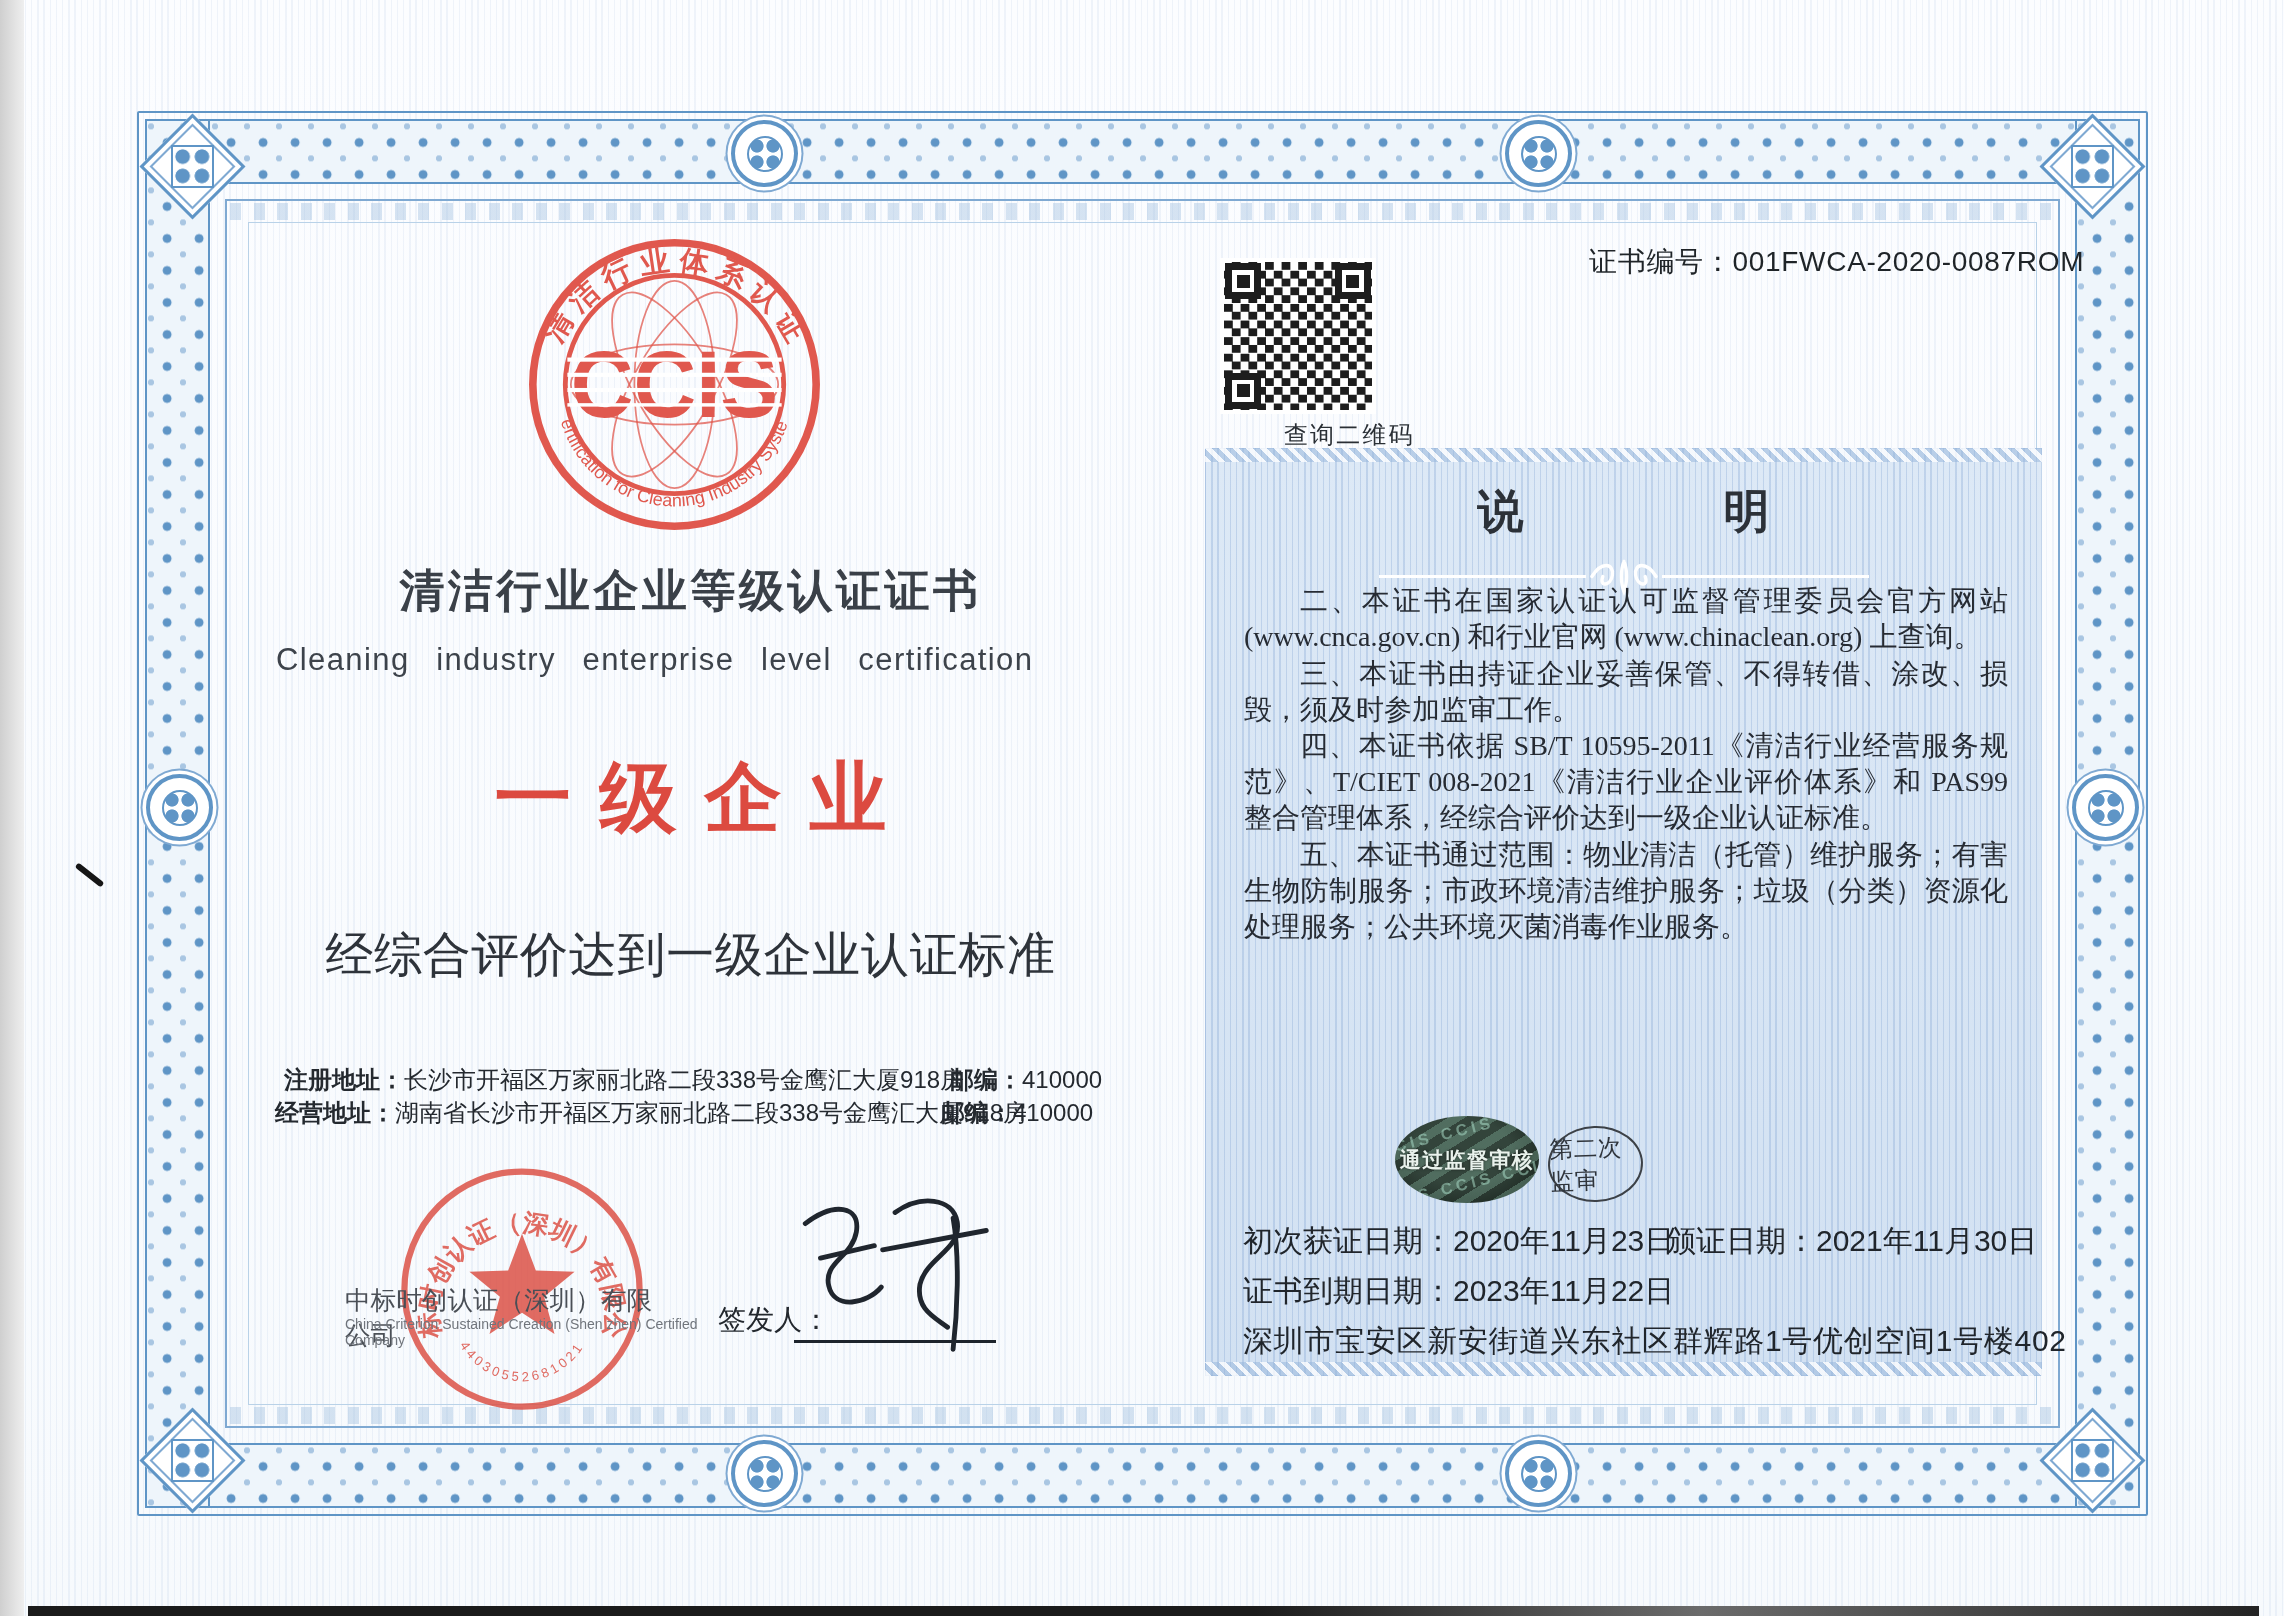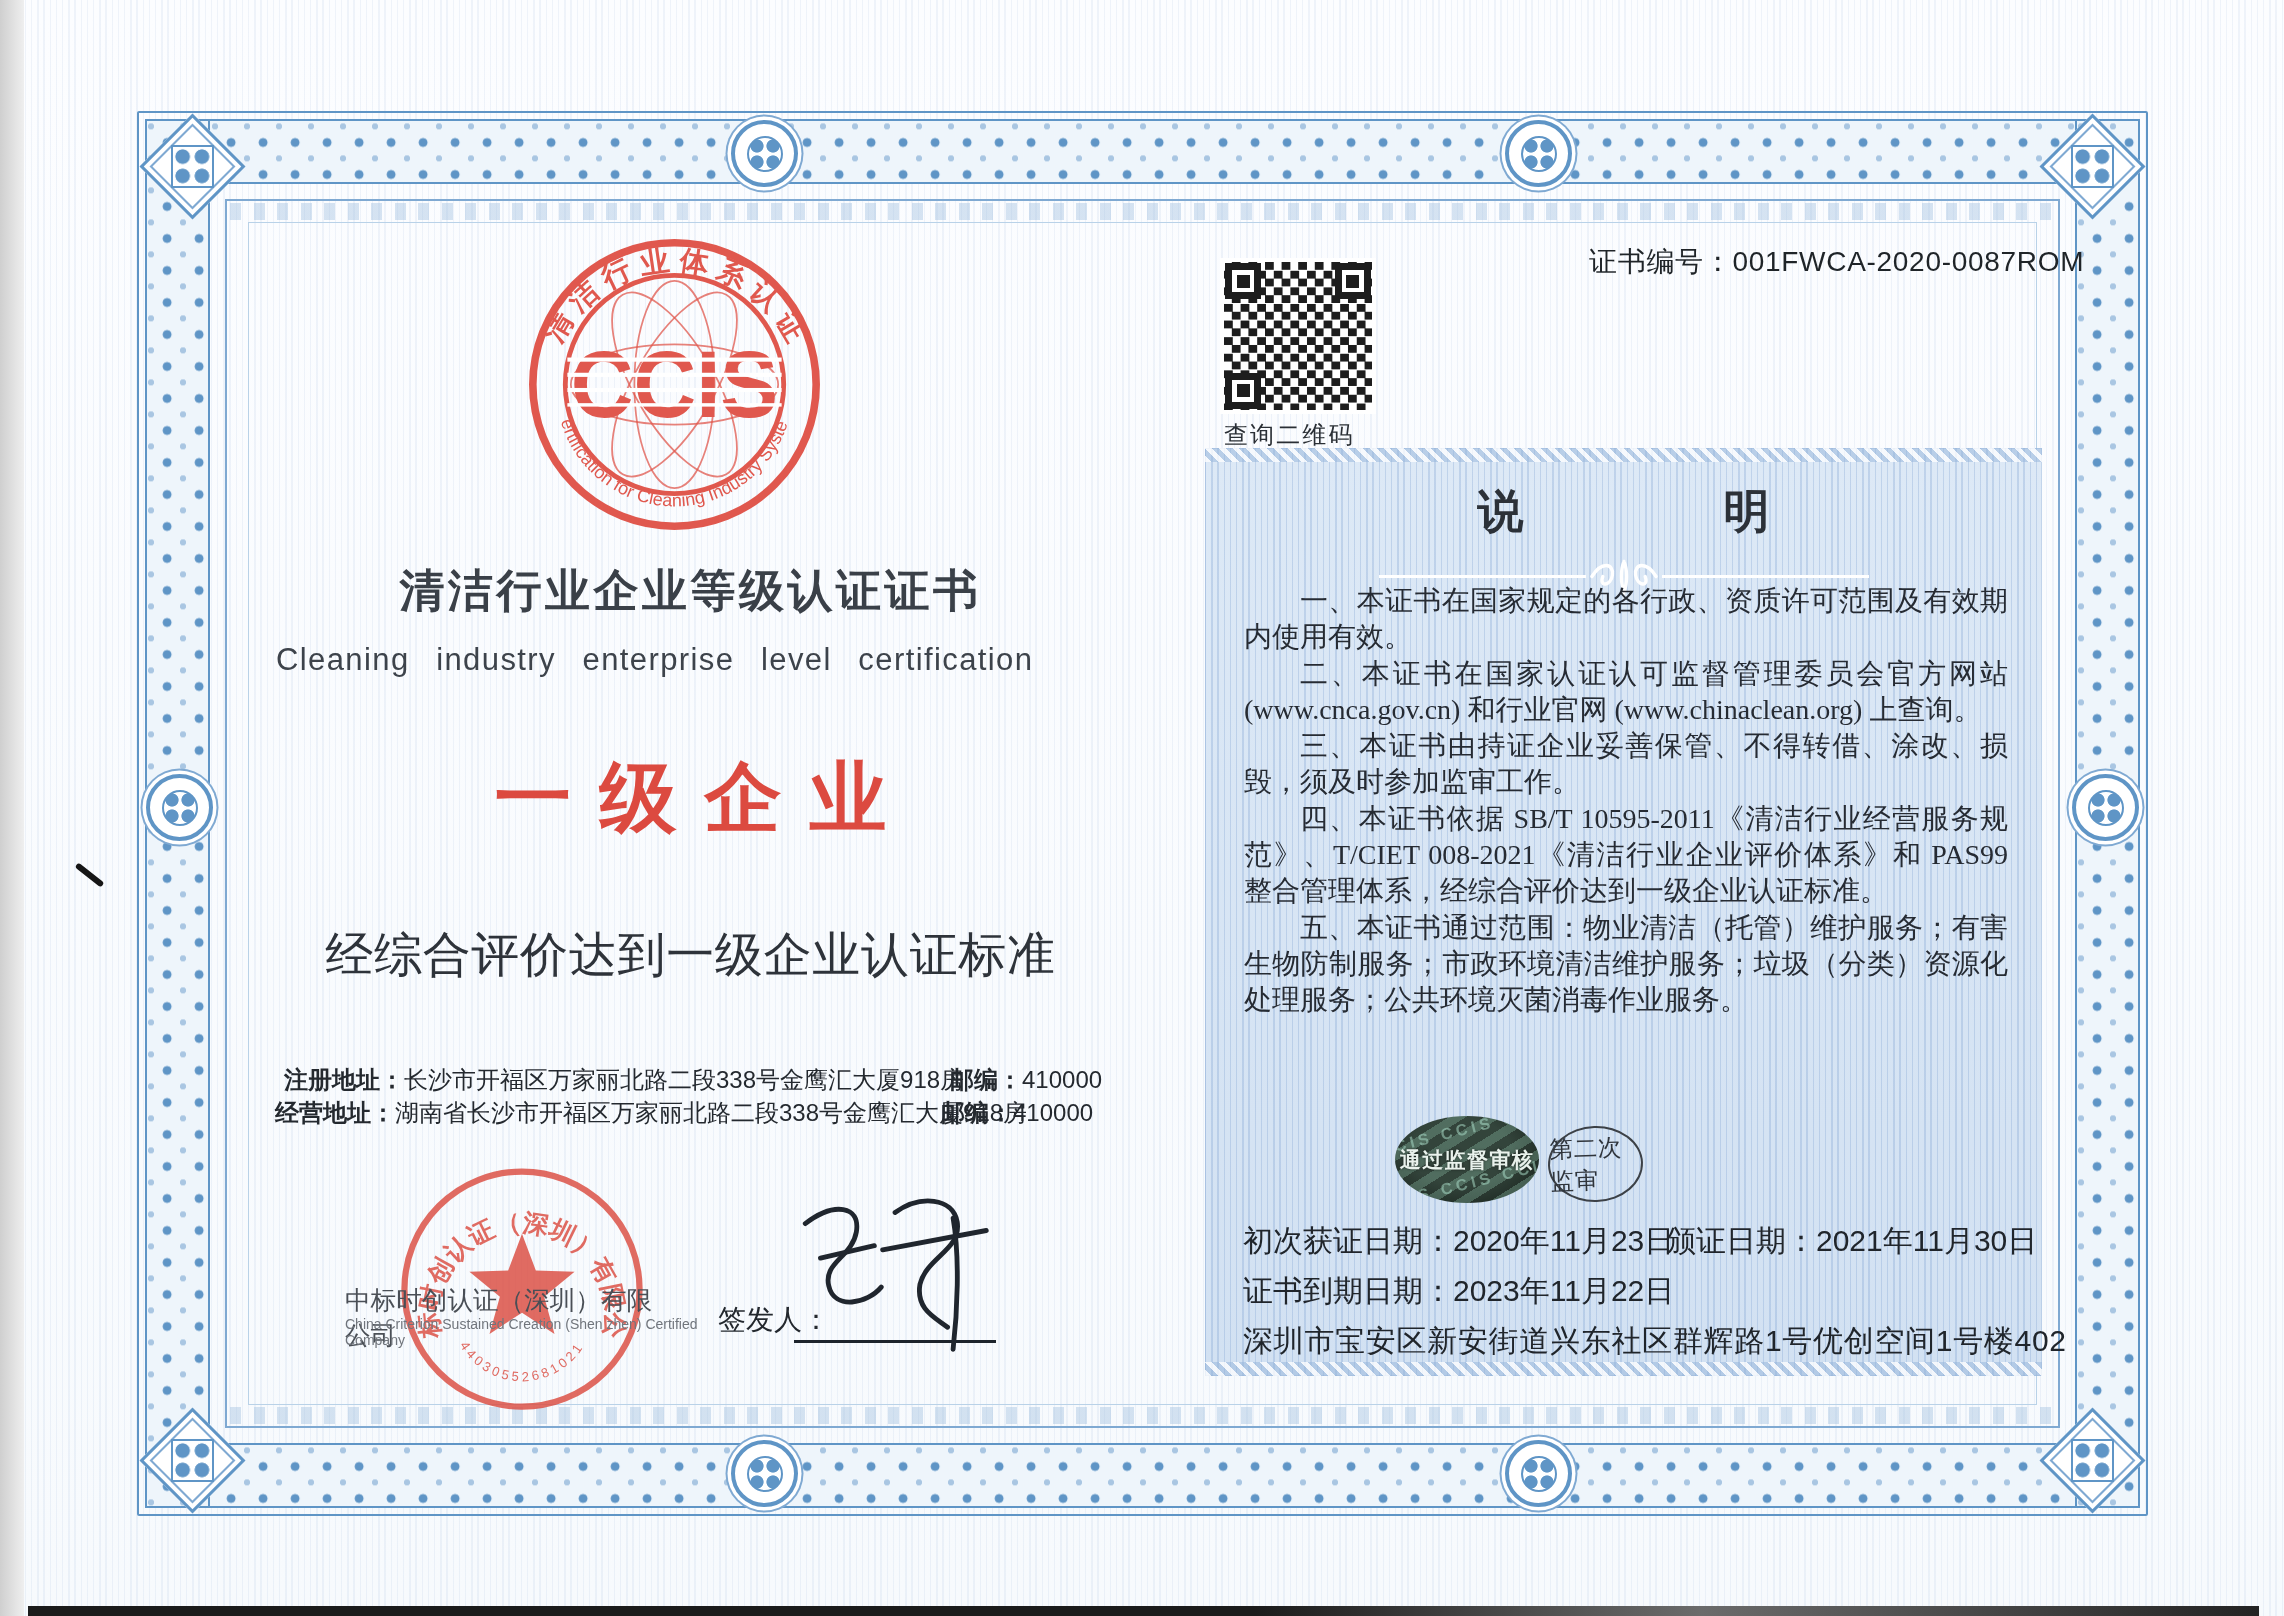--- a/index.html
+++ b/index.html
@@ -63,21 +63,21 @@
   .signature{position:absolute;left:779px;top:1182px;}
   .ink-mark{position:absolute;left:73px;top:872px;width:33px;height:6.2px;background:#161616;border-radius:3.5px;transform:rotate(38deg);}
   
   .cert-no{position:absolute;left:1589px;top:243px;width:414px;text-align:left;font-size:28px;color:#1f2428;letter-spacing:0.7px;white-space:nowrap;}
   .qr{position:absolute;left:1224px;top:262px;width:148px;height:148px;background:
       repeating-conic-gradient(#1d1d1d 0% 25%, #ffffff 0% 50%) 0 0/16.6px 16.6px;
       outline:4.1px solid #fff;}
   .finder{position:absolute;width:36px;height:36px;border:7px solid #1d1d1d;background:#fff;box-sizing:border-box;}
   .finder::after{content:"";position:absolute;left:4.8px;top:4.8px;width:12.4px;height:12.4px;background:#1d1d1d;}
   .f-tl{left:1.4px;top:1.4px;} .f-tr{right:1.4px;top:1.4px;} .f-bl{left:1.4px;bottom:1.4px;}
-  .qr-caption{position:absolute;left:1224px;top:419px;font-size:24px;color:#2a2f35;letter-spacing:2.1px;}
+  .qr-caption{position:absolute;left:1284px;top:419px;font-size:24px;color:#2a2f35;letter-spacing:2.1px;}
   .panel{position:absolute;left:1205px;top:448px;width:837px;height:928px;
     background:
       repeating-linear-gradient(90deg, rgba(122,158,208,0.30) 0 1.4px, rgba(0,0,0,0) 1.4px 6.2px),
       linear-gradient(#dde9f6,#d2e1f2);
     box-shadow:inset 0 0 0 0.7px rgba(130,165,210,.4);}
   .panel .hatch{position:absolute;left:0;right:0;height:14px;background:
       repeating-linear-gradient(45deg, rgba(255,255,255,.75) 0 4.8px, rgba(148,180,218,.5) 4.8px 9.7px);}
   .h-top{top:0;} .h-bottom{bottom:0;}
   .notes-title-wrap{position:absolute;left:0;top:33px;width:100%;text-align:center;}
   .notes-title{font-size:46px;font-weight:bold;color:#2c3138;letter-spacing:200px;margin-right:-200px;}
@@ -266,21 +266,20 @@
         <g fill="none" stroke="#ffffff" stroke-width="5" stroke-linecap="round">
           <path d="M8,30 C22,8 40,10 38,28 C36,44 18,46 24,30"></path>
           <path d="M102,30 C88,8 70,10 72,28 C74,44 92,46 86,30"></path>
           <path d="M55,8 C50,20 50,40 55,52 C60,40 60,20 55,8"></path>
         </g>
       </svg>
       <div class="line"></div>
     </div>
 
     <div class="notes-body">
-      <p>一、本证书在国家规定的各行政、资质许可范围及有效期内使用有效。</p>
       <p>二、本证书在国家认证认可监督管理委员会官方网站 (www.cnca.gov.cn) 和行业官网 (www.chinaclean.org) 上查询。</p>
       <p>三、本证书由持证企业妥善保管、不得转借、涂改、损毁，须及时参加监审工作。</p>
       <p>四、本证书依据 SB/T 10595-2011《清洁行业经营服务规范》、T/CIET 008-2021《清洁行业企业评价体系》和 PAS99 整合管理体系，经综合评价达到一级企业认证标准。</p>
       <p>五、本证书通过范围：物业清洁（托管）维护服务；有害生物防制服务；市政环境清洁维护服务；垃圾（分类）资源化处理服务；公共环境灭菌消毒作业服务。</p>
     </div>
   </div>
 
   <div class="hologram">
     <div class="ccis-row cr1">CCIS CCIS CCIS</div>
     <div class="ccis-row cr2">CCIS CCIS CCIS</div>

